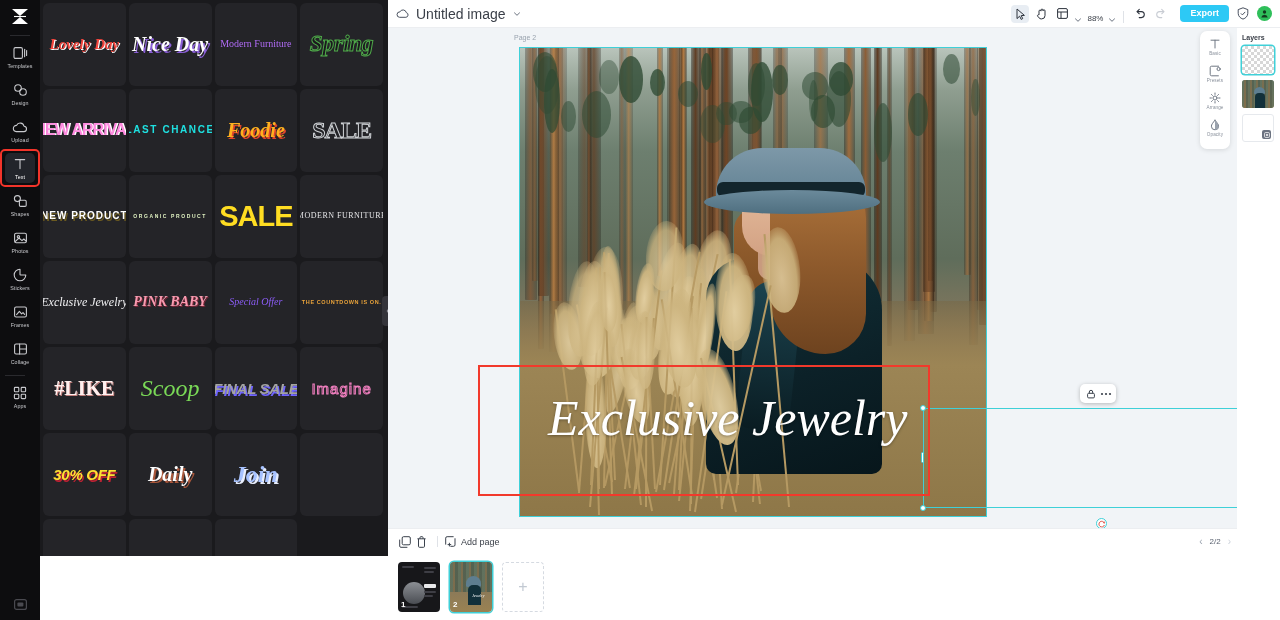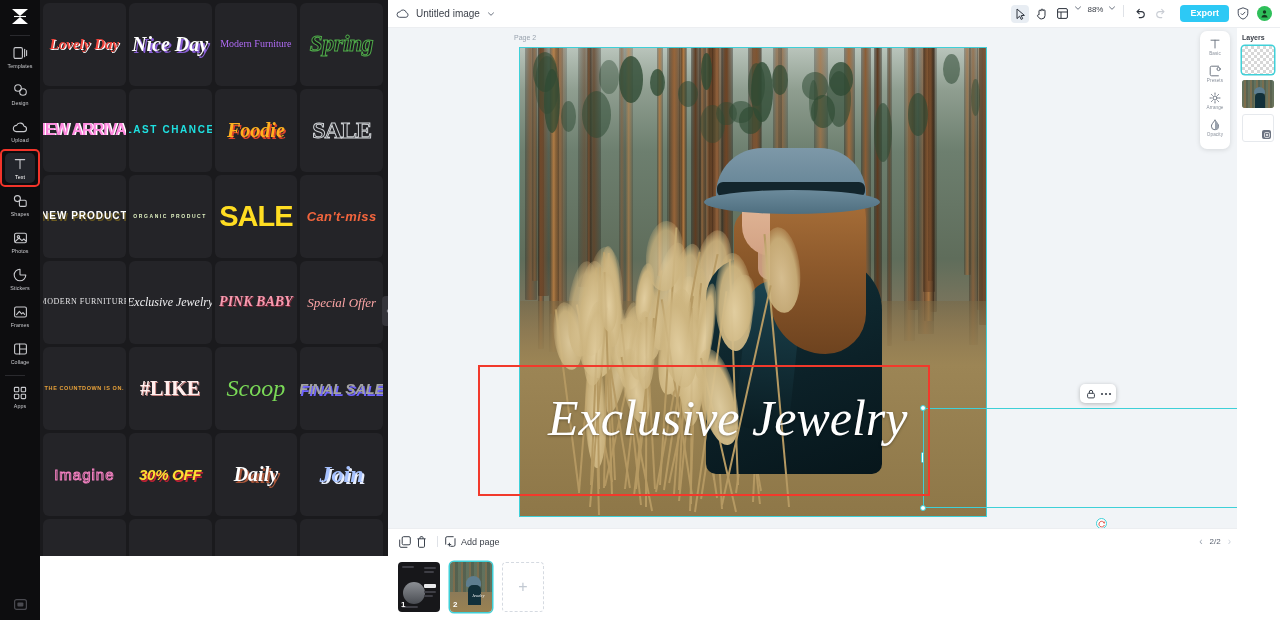--- a/index.html
+++ b/index.html
@@ -77,21 +77,21 @@
   .s-organic { font-family: "Liberation Sans", sans-serif; font-weight: bold; font-size: 5px;
     color: #dff0c0; letter-spacing: 1.6px; }
   .s-sale2 { font-family: "Liberation Sans", sans-serif; font-weight: bold; font-size: 29px;
     color: #ffdd22; letter-spacing: -1px; }
   .s-cantmiss { font-family: "Liberation Sans", sans-serif; font-weight: bold; font-style: italic;
     font-size: 13px; color: #f2653d; letter-spacing: .4px; }
   .s-modfurn { font-family: "Liberation Serif", serif; font-size: 8px; color: #e4e4e6; letter-spacing: .5px; }
   .s-excljew { font-family: "Liberation Serif", serif; font-style: italic; font-size: 12px; color: #f0f0f2; }
   .s-pinkbaby { font-family: "Liberation Serif", serif; font-weight: bold; font-style: italic; font-size: 14px;
     color: #f79bb0; text-shadow: 1px 1px 0 #7a2436; }
-  .s-specialoffer { font-family: "Liberation Serif", serif; font-style: italic; font-size: 13px; color: #fca5a5; }
+  .s-specialoffer { font-family: "Liberation Serif", serif; font-style: italic; font-size: 10px; color: #8b5cf6; }
   .s-countdown { font-family: "Liberation Sans", sans-serif; font-weight: bold; font-size: 5.5px;
     color: #e8a23a; letter-spacing: .6px; }
   .s-scoop { font-family: "Liberation Serif", serif; font-style: italic; font-size: 24px; color: #7ad957; }
   .s-like { font-family: "Liberation Serif", serif; font-weight: bold; font-size: 20px;
     color: #fff0ef; text-shadow: 1px 1px 0 #c4817e; }
   .s-finalsale { font-family: "Liberation Sans", sans-serif; font-weight: bold; font-style: italic;
     font-size: 15px; color: #a3a3a3; text-shadow: 1.5px 1.5px 0 #6f64ff; letter-spacing: -.3px; }
   .s-imagine { font-family: "Liberation Sans", sans-serif; font-size: 15px; color: #1a1a1d;
     -webkit-text-stroke: 1px #f07fbf; letter-spacing: 1px; }
   .s-30off { font-family: "Liberation Sans", sans-serif; font-weight: bold; font-style: italic;
@@ -114,23 +114,23 @@
   }
 
   
   .main { flex: 1 1 auto; height: 620px; display: flex; flex-direction: column; background: #ffffff;
     position: relative; min-width: 0; }
 
   
   .topbar { height: 28px; flex: 0 0 28px; background: #fff; border-bottom: 1px solid #eceef1;
     display: flex; align-items: center; padding: 0 8px; }
   .tb-left { display:flex; align-items:center; gap: 7px; }
-  .tb-title { font-size: 10px; color: #3a3f48; }
+  .tb-title { font-size: 14px; color: #3a3f48; }
   .tb-spacer { flex: 1 1 auto; }
-  .tb-center { display:flex; align-items:flex-start; gap: 3px; }
+  .tb-center { display:flex; align-items:flex-end; gap: 3px; }
   .tb-btn { width: 18px; height: 18px; border-radius: 4px; display:flex; align-items:center;
     justify-content:center; cursor: pointer; }
   .tb-btn.on { background: #e8edf3; }
   .tb-zoom { font-size: 8px; color: #3a3f48; padding: 0 2px; }
   .tb-div { width: 1px; height: 12px; background: #dfe2e7; margin: 0 4px; }
   .tb-right { display:flex; align-items:center; gap: 8px; margin-left: 10px; }
   .export-btn { background: #2dc9f5; color: #fff; font-size: 9px; font-weight: bold;
     padding: 4px 10px; border-radius: 4px; cursor: pointer; line-height: 1; }
   .avatar { width: 15px; height: 15px; border-radius: 50%; background: #2fbf5a;
     display:flex; align-items:center; justify-content:center; cursor:pointer; }
@@ -387,23 +387,20 @@
           <span class="s-sale1">SALE</span>
         </div>
         <div class="tp-cell">
           <span class="s-newproduct">NEW PRODUCT</span>
         </div>
         <div class="tp-cell">
           <span class="s-organic">ORGANIC PRODUCT</span>
         </div>
         <div class="tp-cell">
           <span class="s-sale2">SALE</span>
-        </div>
-        <div class="tp-cell">
-          <span class="s-cantmiss">Can't-miss</span>
         </div>
         <div class="tp-cell">
           <span class="s-modfurn">MODERN FURNITURE</span>
         </div>
         <div class="tp-cell">
           <span class="s-excljew">Exclusive Jewelry</span>
         </div>
         <div class="tp-cell">
           <span class="s-pinkbaby">PINK BABY</span>
         </div>

